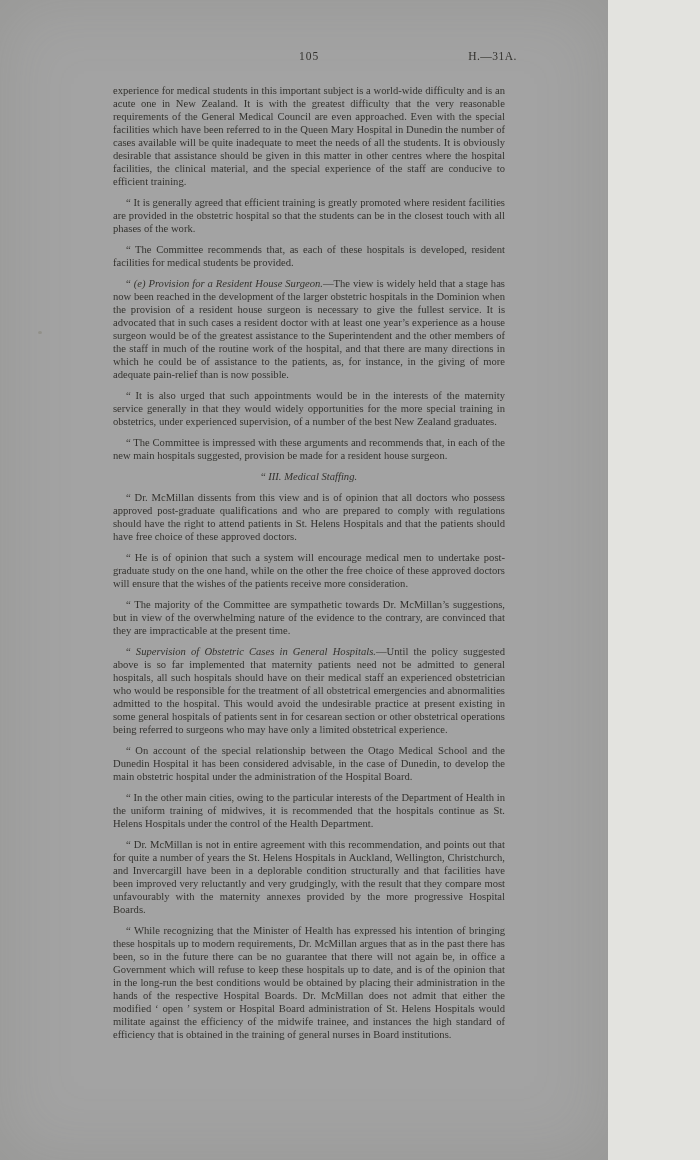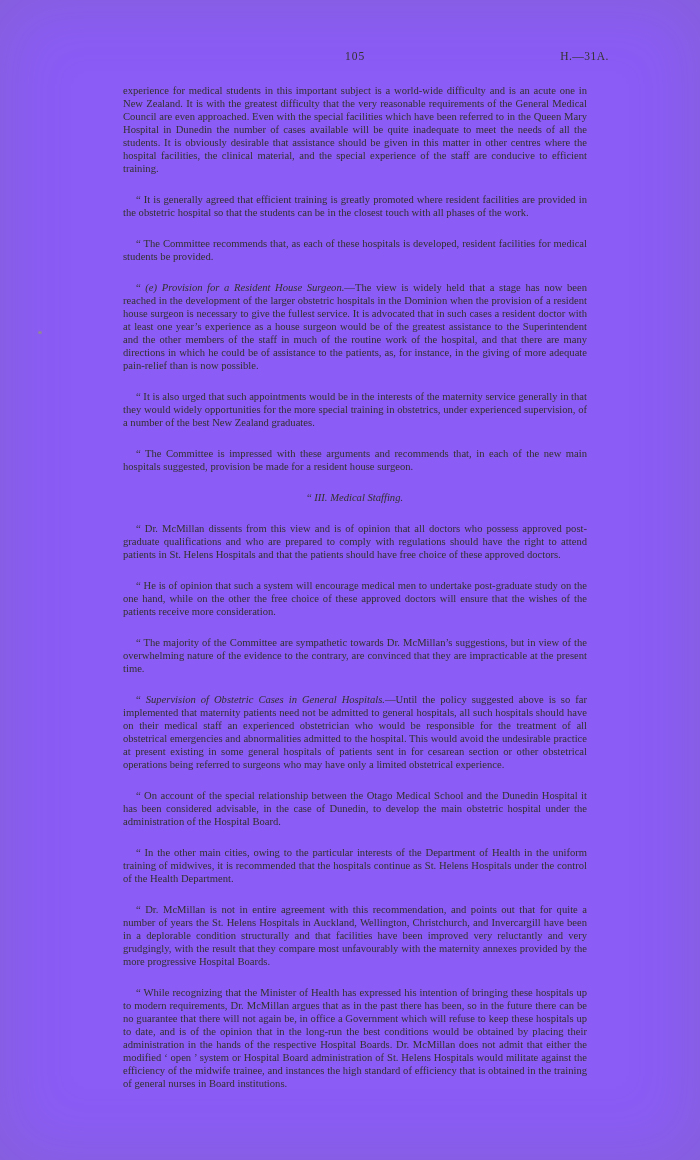--- a/index.html
+++ b/index.html
@@ -3,23 +3,23 @@
 <meta charset="utf-8">
 <style>
   html, body { margin: 0; padding: 0; }
   body {
     width: 700px; height: 1160px;
     background: #e3e3df;
     font-family: "Liberation Serif", "DejaVu Serif", serif;
   }
   .page {
     position: relative;
-    width: 700px; height: 1160px;
+    width: 608px; height: 1160px;
     box-sizing: border-box;
-    background: #8b5cf6;
+    background: #a3a3a3;
     box-shadow: inset 0 0 70px rgba(110,110,98,0.22);
     padding: 50px 95px 0 105px;
     color: #33322e;
   }
   .page-header {
     position: relative;
     height: 14px;
     margin-bottom: 20px;
     font-size: 11.5px;
   }
@@ -30,21 +30,21 @@
   .doc-reference {
     position: absolute; right: -4px; top: 0;
     letter-spacing: 0.5px;
     text-align: center;
   }
   .page-body {
     font-size: 10.6px;
     line-height: 13px;
     text-align: justify;
   }
-  .para { margin: 18px; text-indent: 13px; }
+  .para { margin: 8px; text-indent: 13px; }
   .para.no-indent { text-indent: 0; }
   .heading {
     margin: 0 0 6px 0;
     text-align: center;
     text-indent: 0;
   }
   .heading i, .para i { font-style: italic; }
   .scan-speck {
     position: absolute;
     left: 38px; top: 331px;

